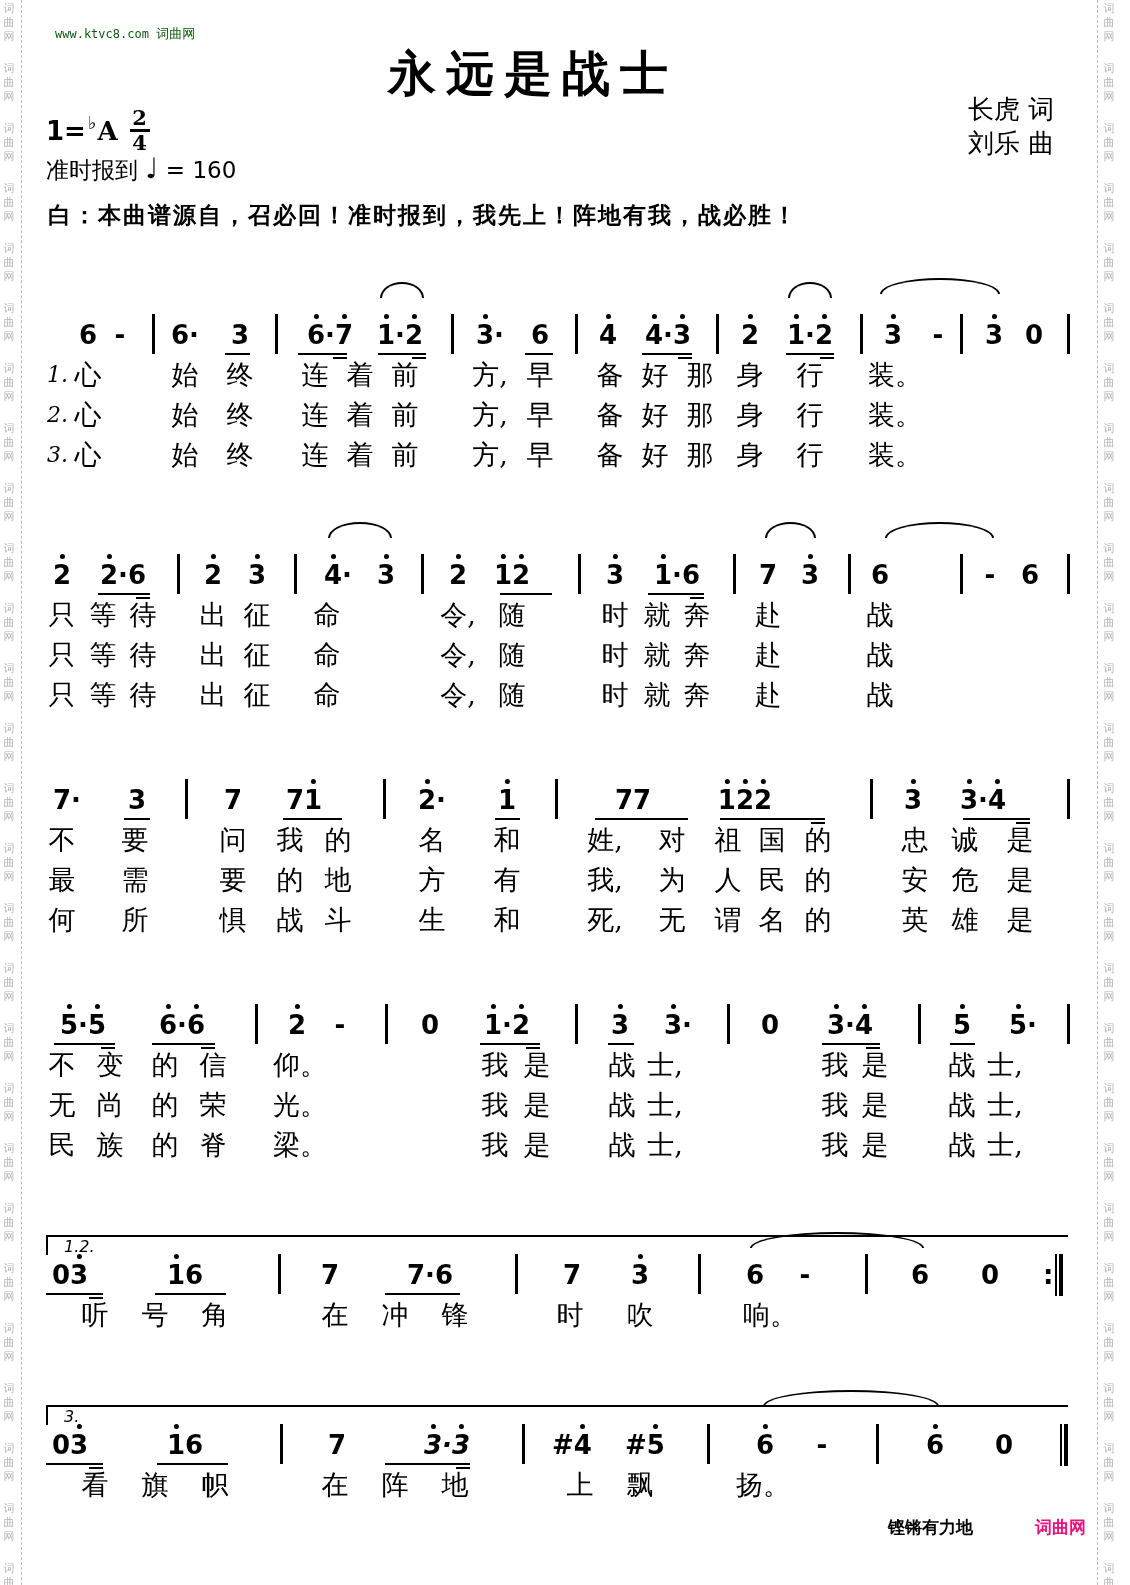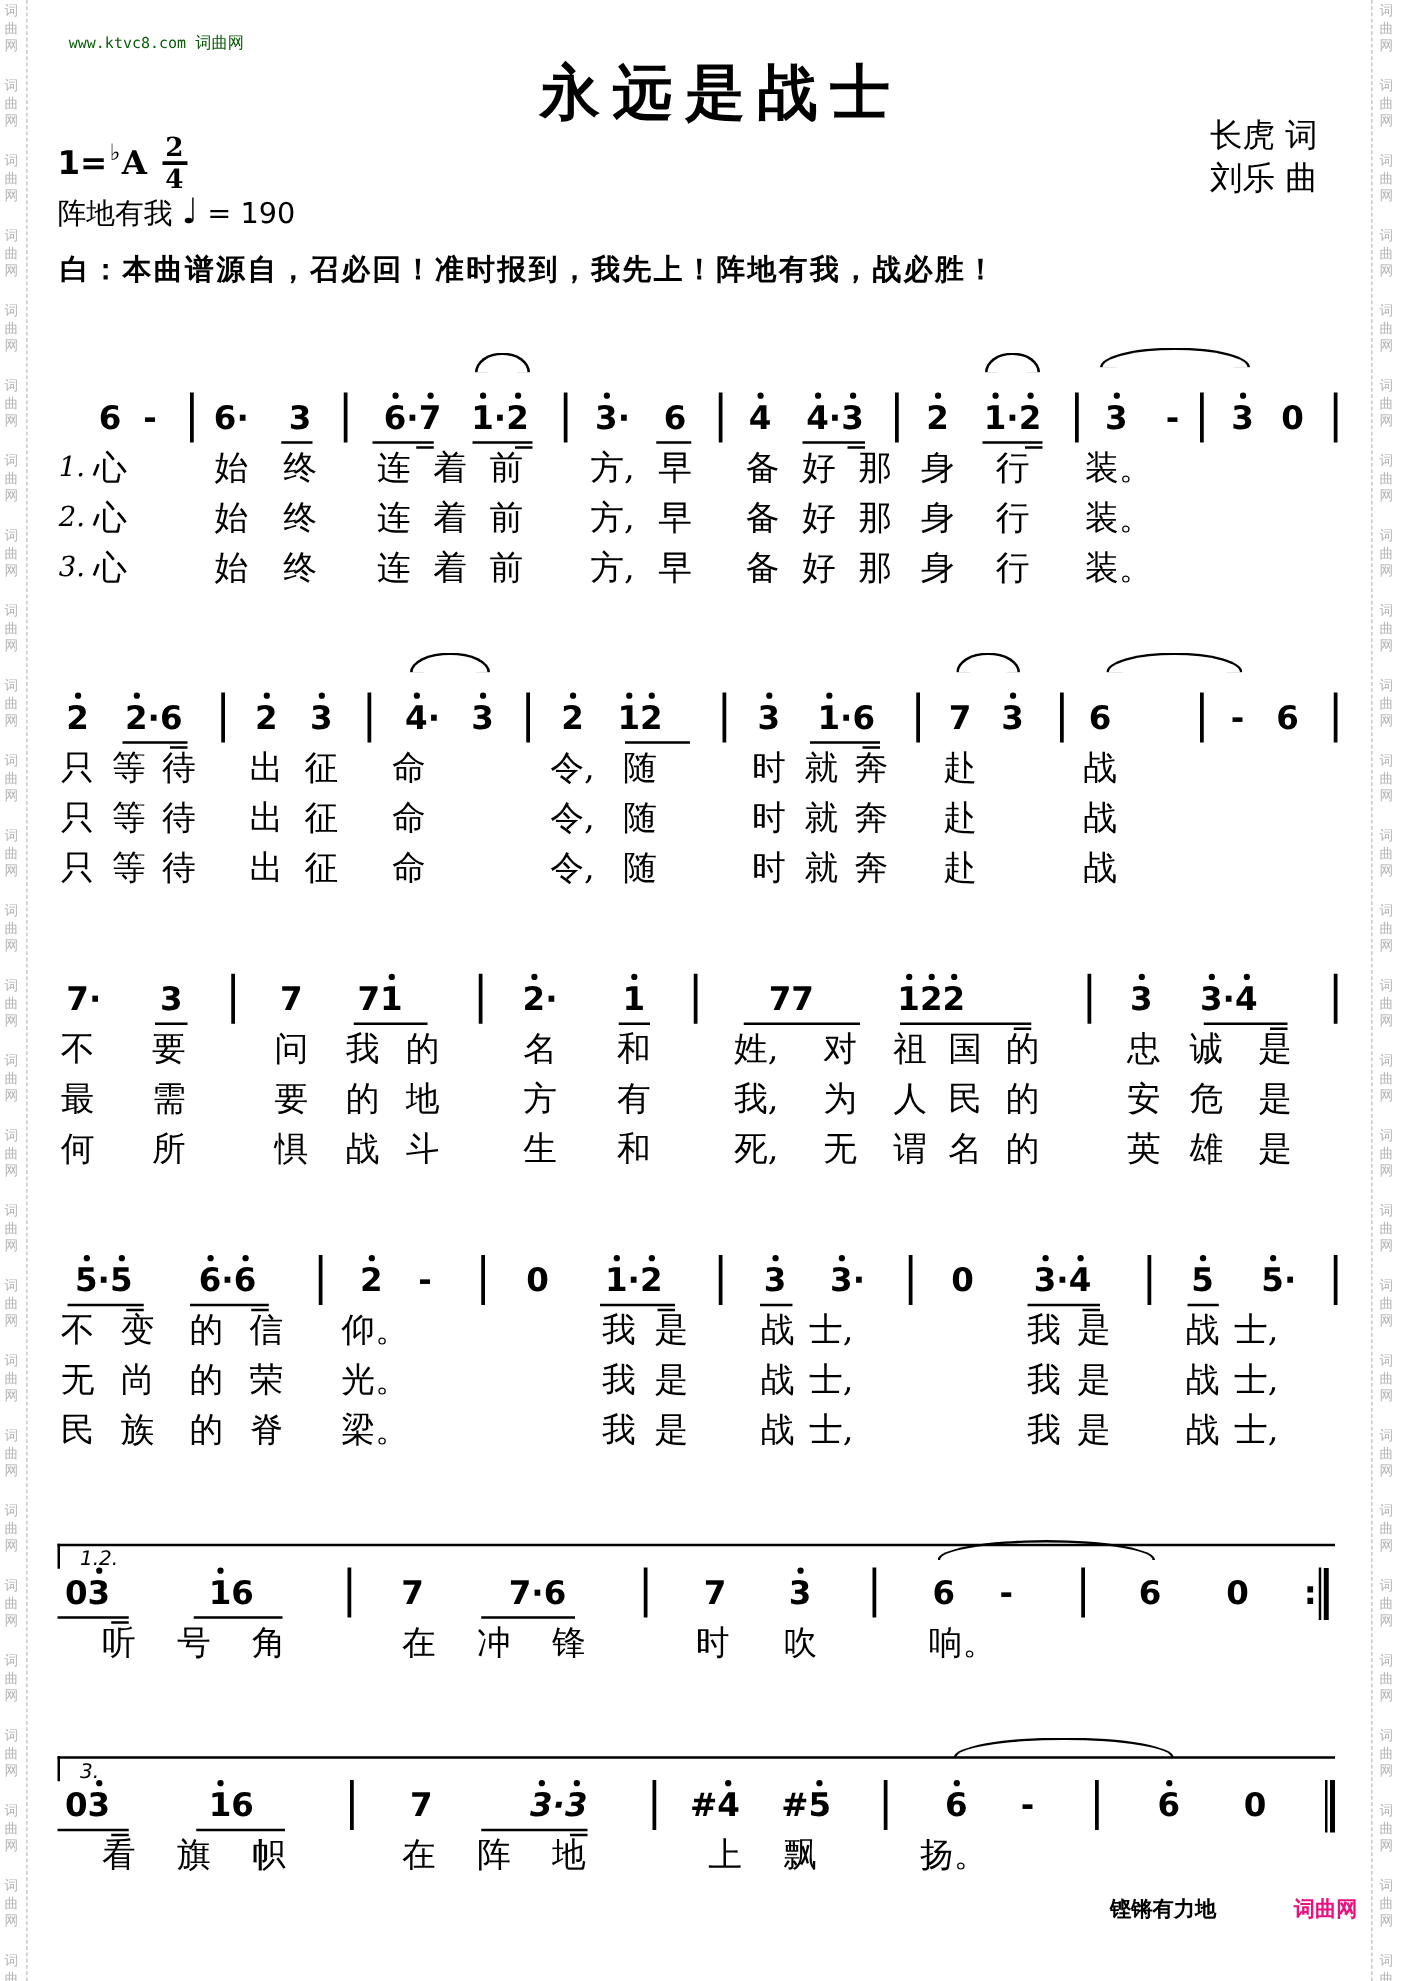--- a/index.html
+++ b/index.html
@@ -10,21 +10,21 @@
   .wm-col.right { left:1100px; }
   .wm-line { position:absolute; top:0; width:0; height:1585px; border-left:1px dashed #bbb; }
   .wm-line.left { left:21px; }
   .wm-line.right { left:1097px; }
   .wm-block { position:absolute; left:2px; font-size:11px; line-height:14px; color:#b5b5b5;
               font-family:"DejaVu Sans", sans-serif; width:14px; text-align:center; }
   .site { position:absolute; left:55px; top:25px; font-size:12px; color:#0a5a0a;
           font-family:"DejaVu Sans Mono", monospace; }
   .site .cn { font-family:"DejaVu Sans", sans-serif; font-size:13px; }
   .title { position:absolute; left:388px; top:42px; font-size:48px; font-weight:bold;
-           letter-spacing:10px; font-family:"DejaVu Serif", serif;margin-left:44px; }
+           letter-spacing:10px; font-family:"DejaVu Serif", serif; }
   .credits { position:absolute; left:968px; top:92px; font-size:26px; line-height:34px;
              font-family:"DejaVu Serif", serif; }
   .key { position:absolute; left:46px; top:108px; font-size:26px; font-weight:bold;
          font-family:"DejaVu Sans", sans-serif; display:flex; align-items:center; }
   .key .flat { font-size:18px; position:relative; top:-8px; margin:0 1px 0 2px; }
   .key .A { font-family:"DejaVu Serif", serif; }
   .frac { display:inline-flex; flex-direction:column; align-items:center; margin-left:12px;
           font-size:21px; line-height:20px; font-family:"DejaVu Serif", serif; }
   .frac .bar { width:20px; height:3px; background:#000; margin:1px 0; }
   .tempo { position:absolute; left:46px; top:152px; font-size:23px;
@@ -134,23 +134,23 @@
   <span class="flat">♭</span>
   <span class="A">A</span>
   <span class="frac">
     <span>2</span>
     <span class="bar"></span>
     <span>4</span>
   </span>
 </div>
 
 <div class="tempo">
-  <span>阵地有我</span>
+  <span>准时报到</span>
   <span class="note">♩</span>
-  <span>= 190</span>
+  <span>= 160</span>
 </div>
 
 <div class="speech">白：本曲谱源自，召必回！准时报到，我先上！阵地有我，战必胜！</div>
 
 <div id="score">
     <div class="tok" style="left: 88px; top: 320px;"><span><span class="d">6</span></span></div>
     <div class="tok" style="left: 120px; top: 320px;"><span><span class="d">-</span></span></div>
     <div class="tok" style="left: 185px; top: 320px;"><span><span class="d">6</span><span class="d">·</span></span></div>
     <div class="tok" style="left: 240px; top: 320px;"><span><span class="d">3</span></span></div>
     <div class="tok" style="left: 330px; top: 320px;"><span><span class="d hi">6</span><span class="d">·</span><span class="d hi">7</span></span></div>

